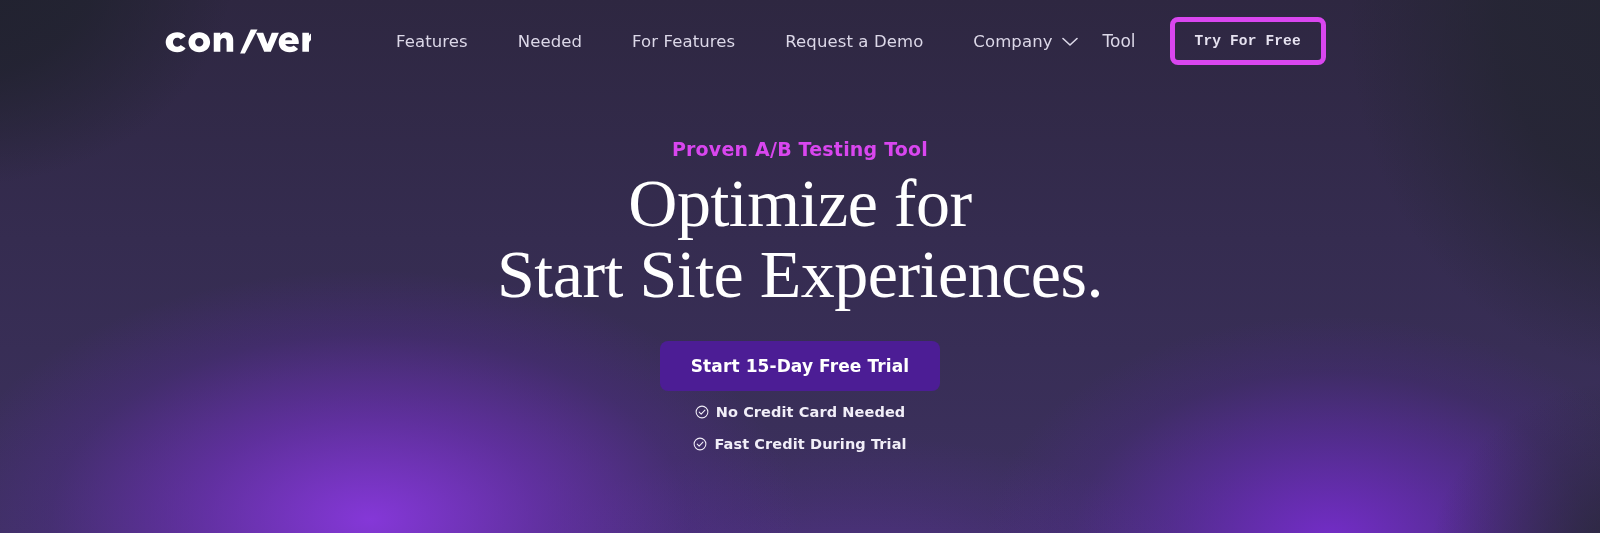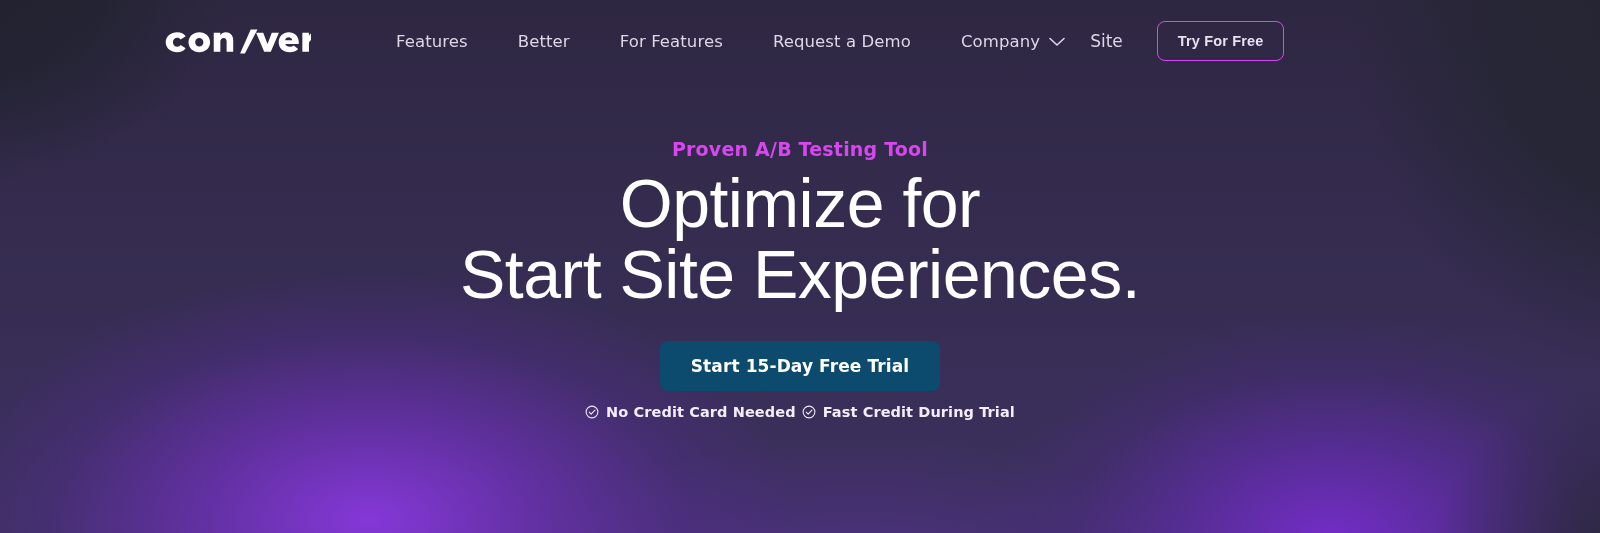--- a/index.html
+++ b/index.html
@@ -126,25 +126,25 @@
     gap:34px;
   }
   .login-link{
     color:#dcd8e8;
     font-size:17px;
     font-weight:400;
     cursor:pointer;
     white-space:nowrap;
   }
   .try-btn{
-    border:1px solid #d946ef;
+    border:5px solid #d946ef;
     border-radius:8px;
     color:#e6e2f0;
     background:transparent;
-    font-family:Liberation Sans, sans-serif;
+    font-family:Liberation Mono, monospace;
     font-size:14.5px;
     font-weight:600;
     letter-spacing:0.15px;
     padding:11px 20px;
     cursor:pointer;
     white-space:nowrap;
   }
 
   
   .hero{
@@ -163,45 +163,45 @@
     letter-spacing:0.2px;
   }
   .headline{
     margin-top:8px;
     color:#ffffff;
     font-size:68px;
     line-height:1.04;
     font-weight:300;
     text-align:center;
     letter-spacing:-0.5px;
-    font-family:Liberation Sans, sans-serif;
+    font-family:Liberation Serif, serif;
   }
   .headline .line{ display:block; }
 
   .cta-btn{
     margin-top:32px;
-    background:#0c4a6e;
+    background:#4c1d95;
     border:none;
     border-radius:8px;
     color:#ffffff;
     font-family:"DejaVu Sans", sans-serif;
     font-size:17px;
     font-weight:600;
     letter-spacing:0.1px;
     padding:15px 31px;
     cursor:pointer;
     white-space:nowrap;
   }
 
   .trust-list{
     margin-top:13px;
     display:flex;
-    flex-direction:row;
-    align-items:center;
-    gap:6px;
+    flex-direction:column;
+    align-items:center;
+    gap:16px;
   }
   .trust-item{
     display:flex;
     align-items:center;
     gap:7px;
     color:#f1eef8;
     font-size:14.5px;
     font-weight:600;
     letter-spacing:0.1px;
     white-space:nowrap;
@@ -246,38 +246,38 @@
         <circle cx="309" cy="18" r="4.5" fill="none" stroke="#ffffff" stroke-width="2.2"></circle>
       </svg>
 
     </a>
 
     <nav class="nav">
       <div class="nav-item">
         <span>Features</span>
       </div>
       <div class="nav-item">
-        <span>Better</span>
+        <span>Needed</span>
       </div>
       <div class="nav-item">
         <span>For Features</span>
       </div>
       <div class="nav-item">
         <span>Request a Demo</span>
       </div>
       <div class="nav-item">
         <span>Company</span>
         <svg class="chev" width="16" height="10" viewBox="0 0 16 10" aria-hidden="true">
           <path d="M1 1.5L8 8L15 1.5" fill="none" stroke="#dcd8e8" stroke-width="1.6" stroke-linecap="round" stroke-linejoin="round"></path>
         </svg>
       </div>
     </nav>
 
     <div class="header-right">
-      <a class="login-link">Site</a>
+      <a class="login-link">Tool</a>
       <button class="try-btn">Try For Free</button>
     </div>
   </header>
 
   <section class="hero">
 
     <div class="eyebrow">Proven A/B Testing Tool</div>
 
     <h1 class="headline">
       <span class="line">Optimize for</span>

